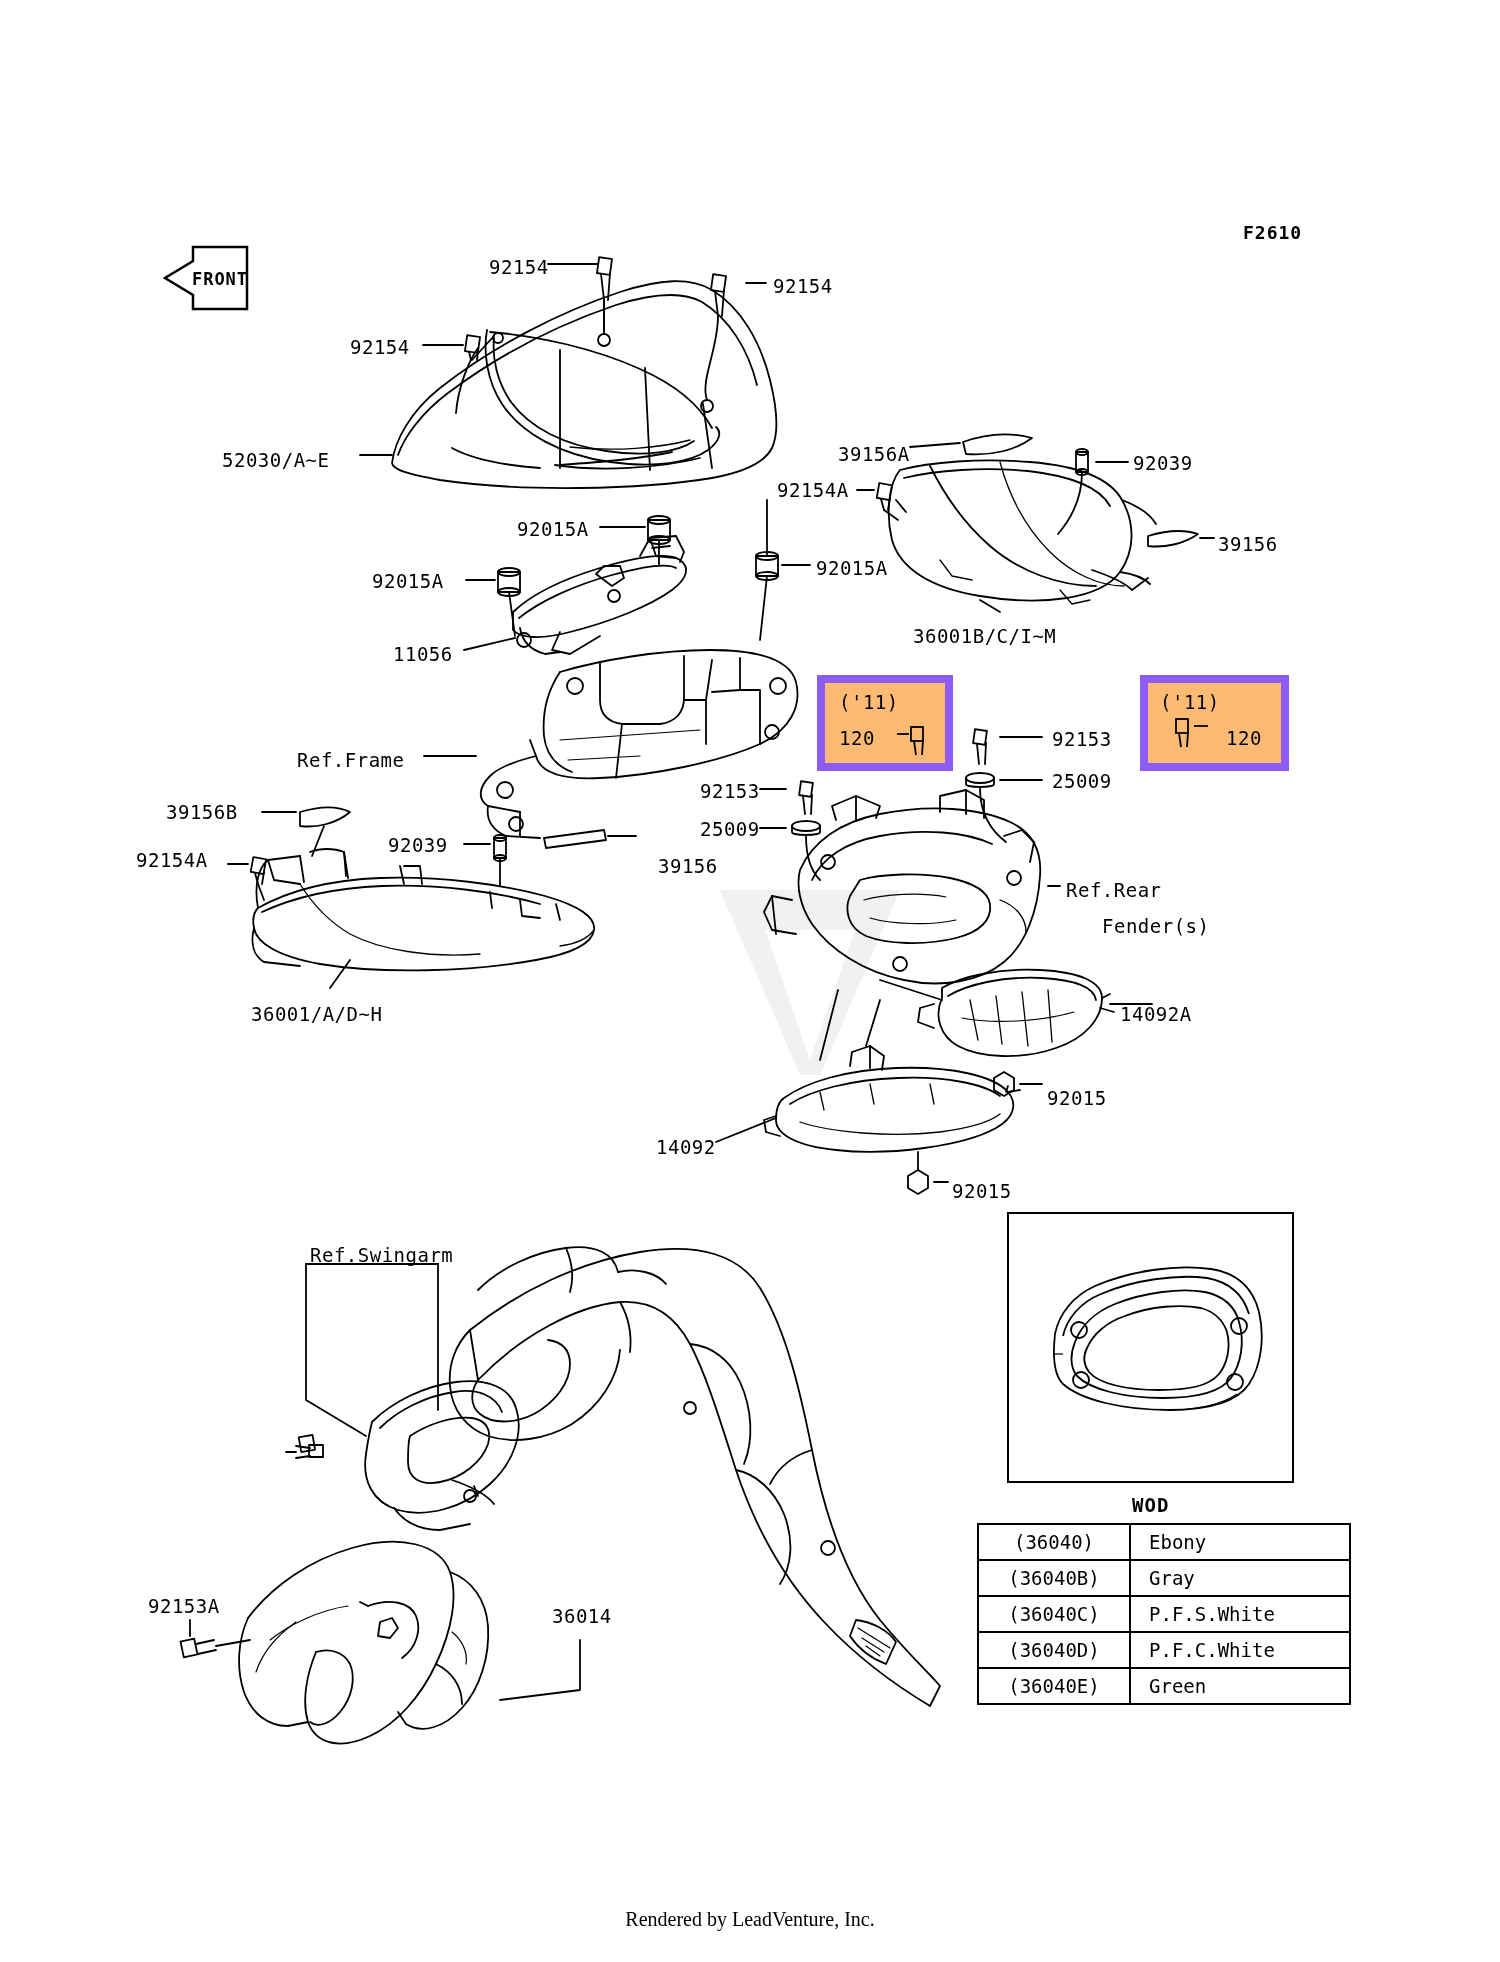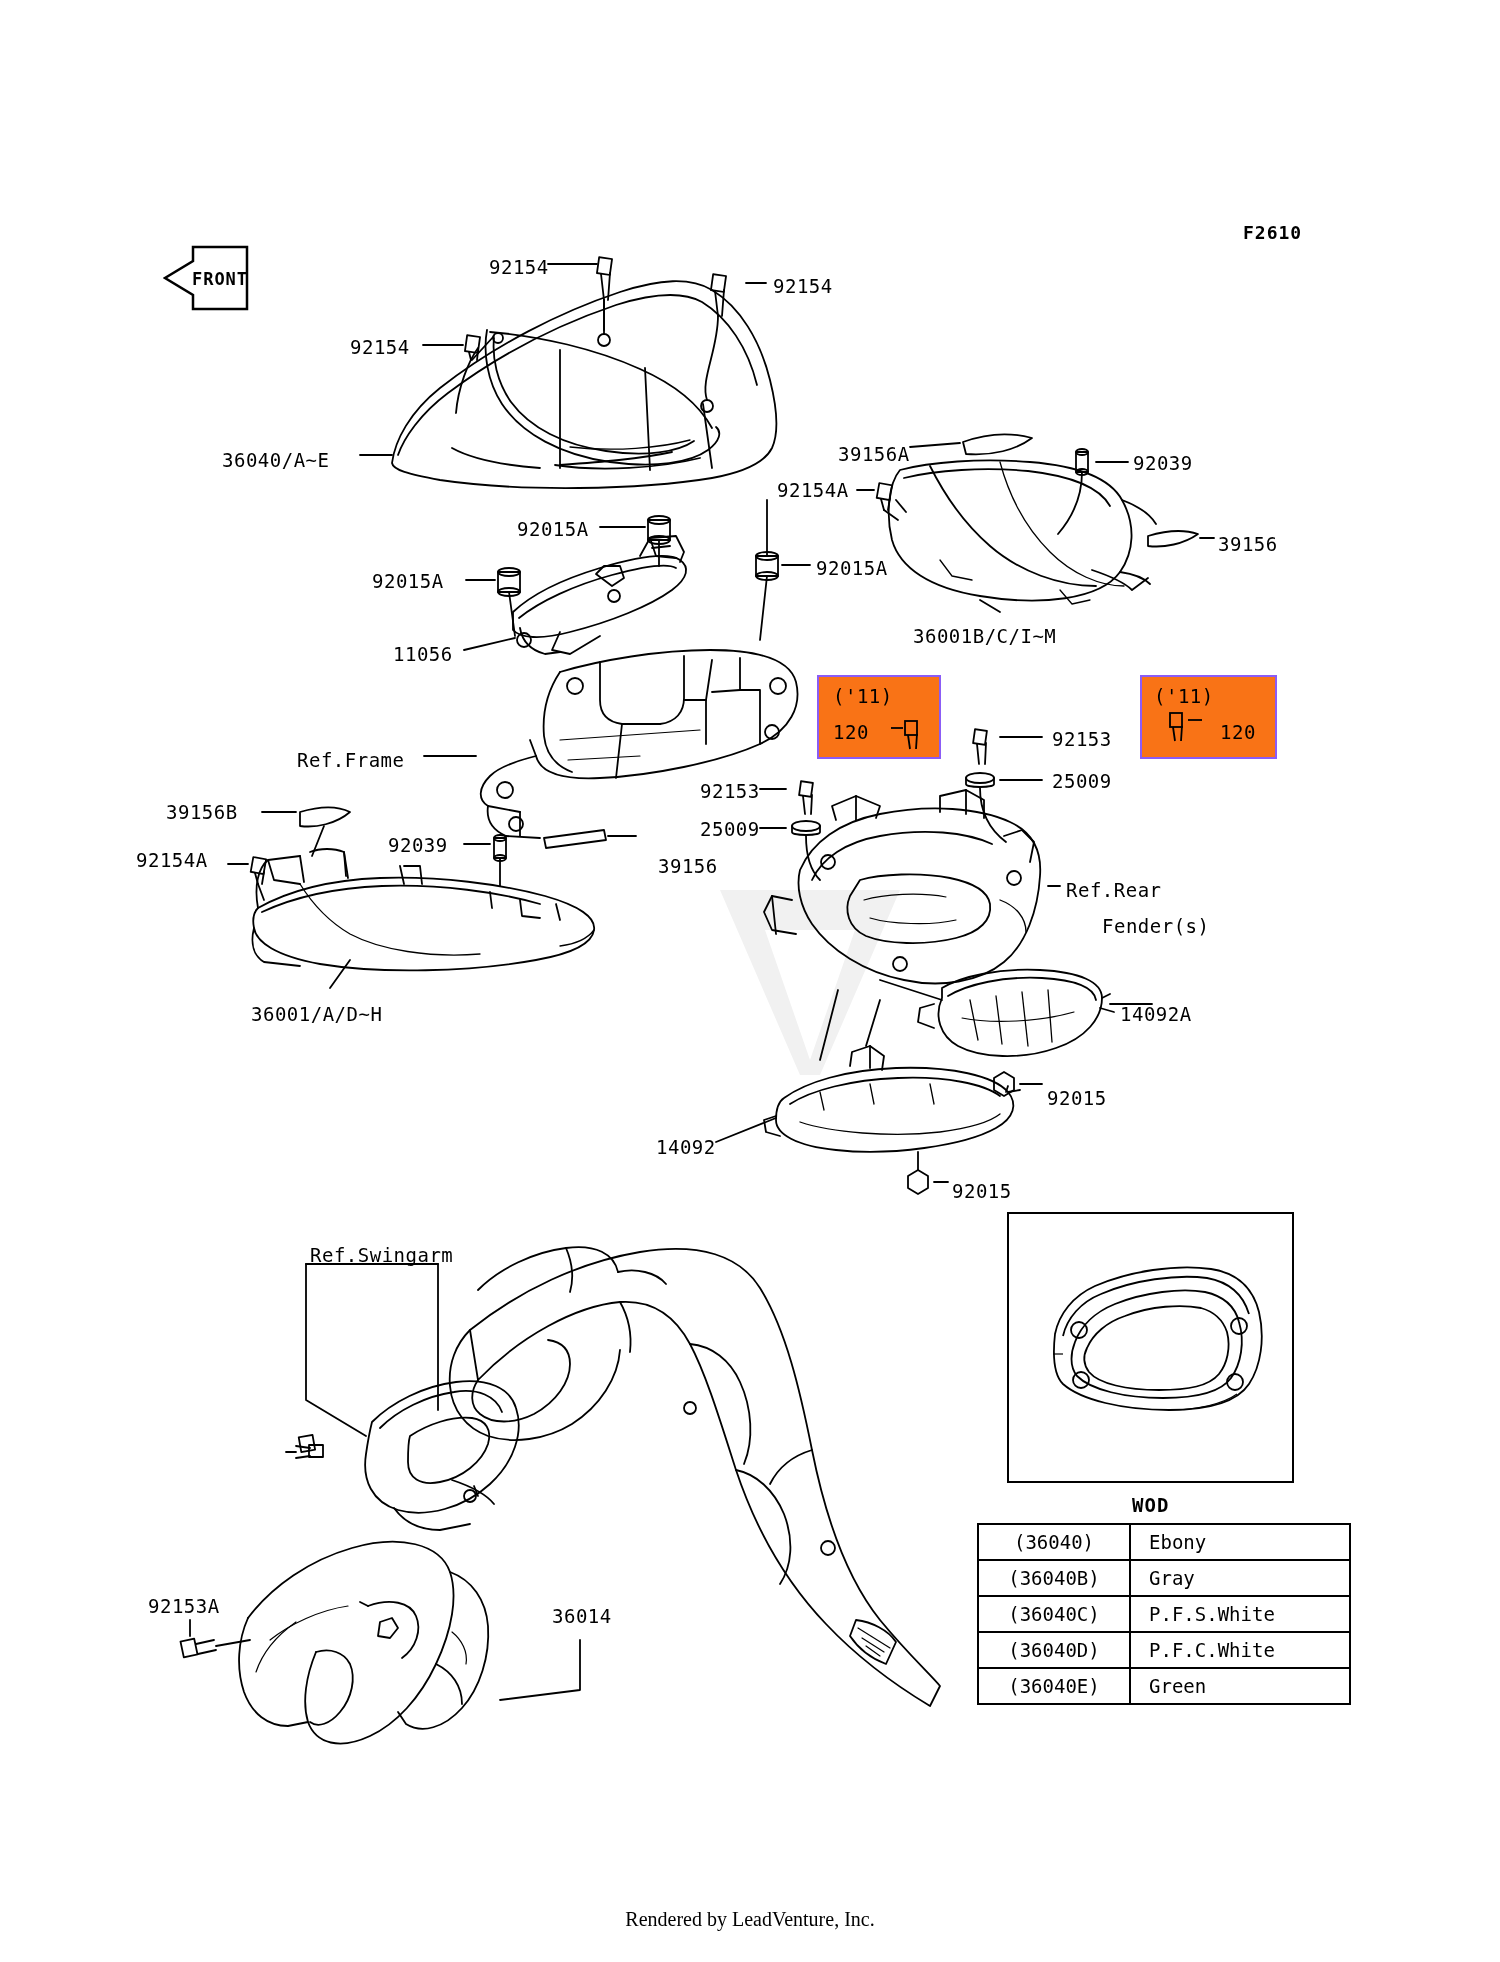--- a/index.html
+++ b/index.html
@@ -93,22 +93,22 @@
   }
   .footer {
     position: absolute;
     width: 100%;
     text-align: center;
     font-family: "Liberation Serif", serif;
     font-size: 20px;
   }
   .yearbox {
     position: absolute;
-    border: 2px solid #8b5cf6;
-    background: #f97316;
+    border: 8px solid #8b5cf6;
+    background: #fdba74;
   }
 </style>
 </head>
 <body>
 
 <div class="page">
 
   <svg class="wm2" width="240" height="230" style="left:690px; top:860px;" viewBox="0 0 240 230">
     <path d="M30 30 L120 30 L120 70 L75 70 L120 200 L165 70 L120 70 L120 30 L210 30 L130 215 L110 215 Z" fill="#f1f1f1"></path>
   </svg>
@@ -461,21 +461,21 @@
 
       <g>
         <rect x="300" y="1436" width="14" height="15" transform="rotate(-10 307 1444)"></rect>
       </g>
     </g>
   </svg>
 
   <div class="lbl" style="left:489px; top:256px;">92154</div>
   <div class="lbl" style="left:773px; top:275px;">92154</div>
   <div class="lbl" style="left:350px; top:336px;">92154</div>
-  <div class="lbl" style="left:222px; top:449px;">36040/A~E</div>
+  <div class="lbl" style="left:222px; top:449px;">52030/A~E</div>
   <div class="lbl" style="left:838px; top:443px;">39156A</div>
   <div class="lbl" style="left:1133px; top:452px;">92039</div>
   <div class="lbl" style="left:777px; top:479px;">92154A</div>
   <div class="lbl" style="left:1218px; top:533px;">39156</div>
   <div class="lbl" style="left:517px; top:518px;">92015A</div>
   <div class="lbl" style="left:372px; top:570px;">92015A</div>
   <div class="lbl" style="left:816px; top:557px;">92015A</div>
   <div class="lbl" style="left:393px; top:643px;">11056</div>
   <div class="lbl" style="left:913px; top:625px;">36001B/C/I~M</div>
   <div class="lbl" style="left:297px; top:749px;">Ref.Frame</div>

